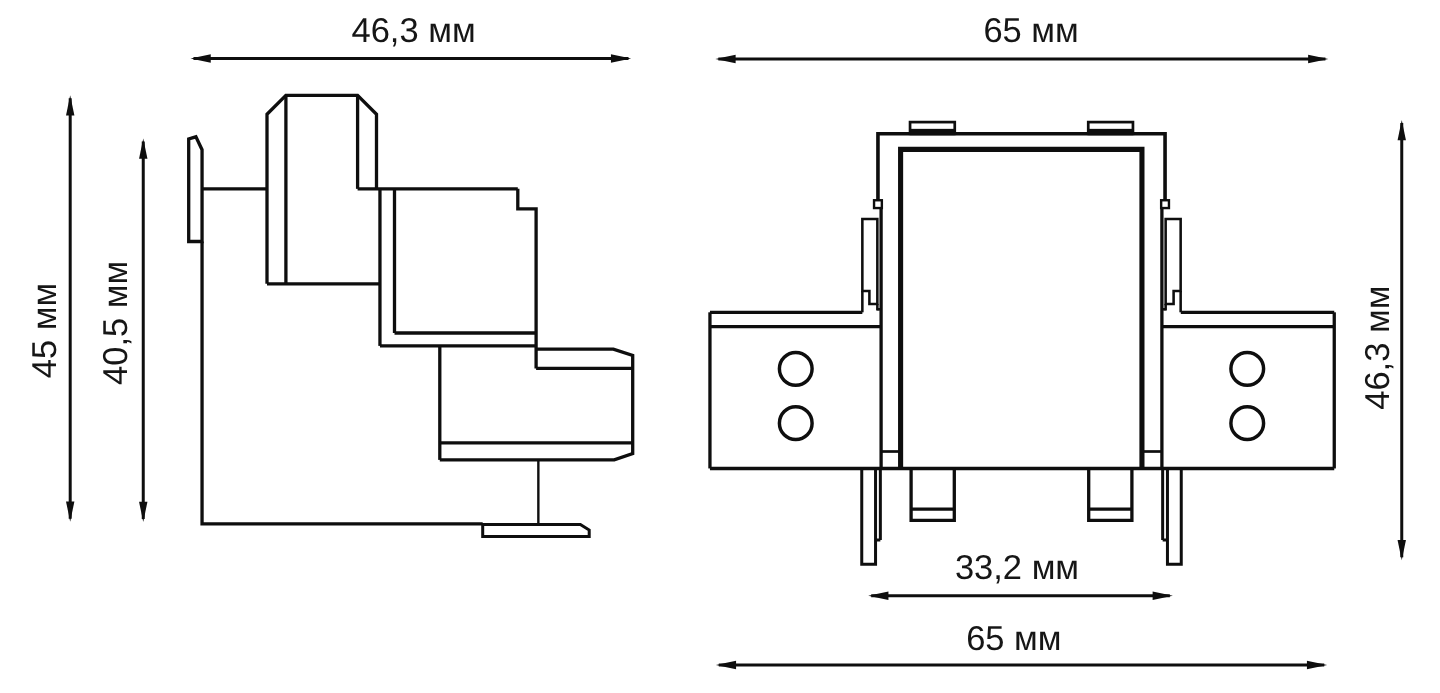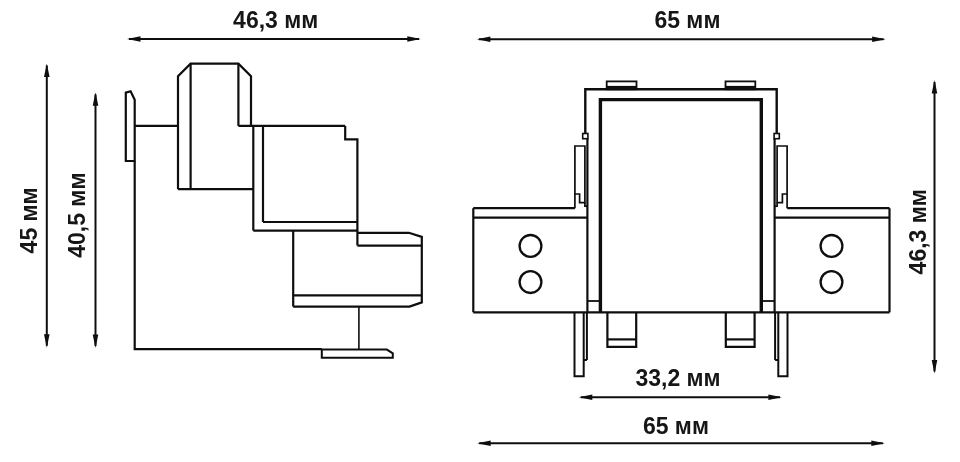--- a/index.html
+++ b/index.html
@@ -1,16 +1,16 @@
 <!DOCTYPE html>
 <html><head>
 <meta charset="utf-8">
 <style>
   html,body{margin:0;padding:0;background:#ffffff;}
-  #page{width:960px;height:462px;background:#eab308;position:relative;overflow:hidden;font-weight:bold;}
+  #page{width:960px;height:462px;background:#eab308;position:relative;overflow:hidden;}
   text{font-family:"Liberation Sans",sans-serif;fill:#161616;}
 </style>
 </head>
 <body>
 <div id="page">
 <svg width="960" height="462" viewBox="0 0 960 462">
 
   <rect x="0" y="0" width="960" height="462" fill="#ffffff"></rect>
 
   <g stroke="#0e0e0e" stroke-width="2" fill="#0e0e0e">

